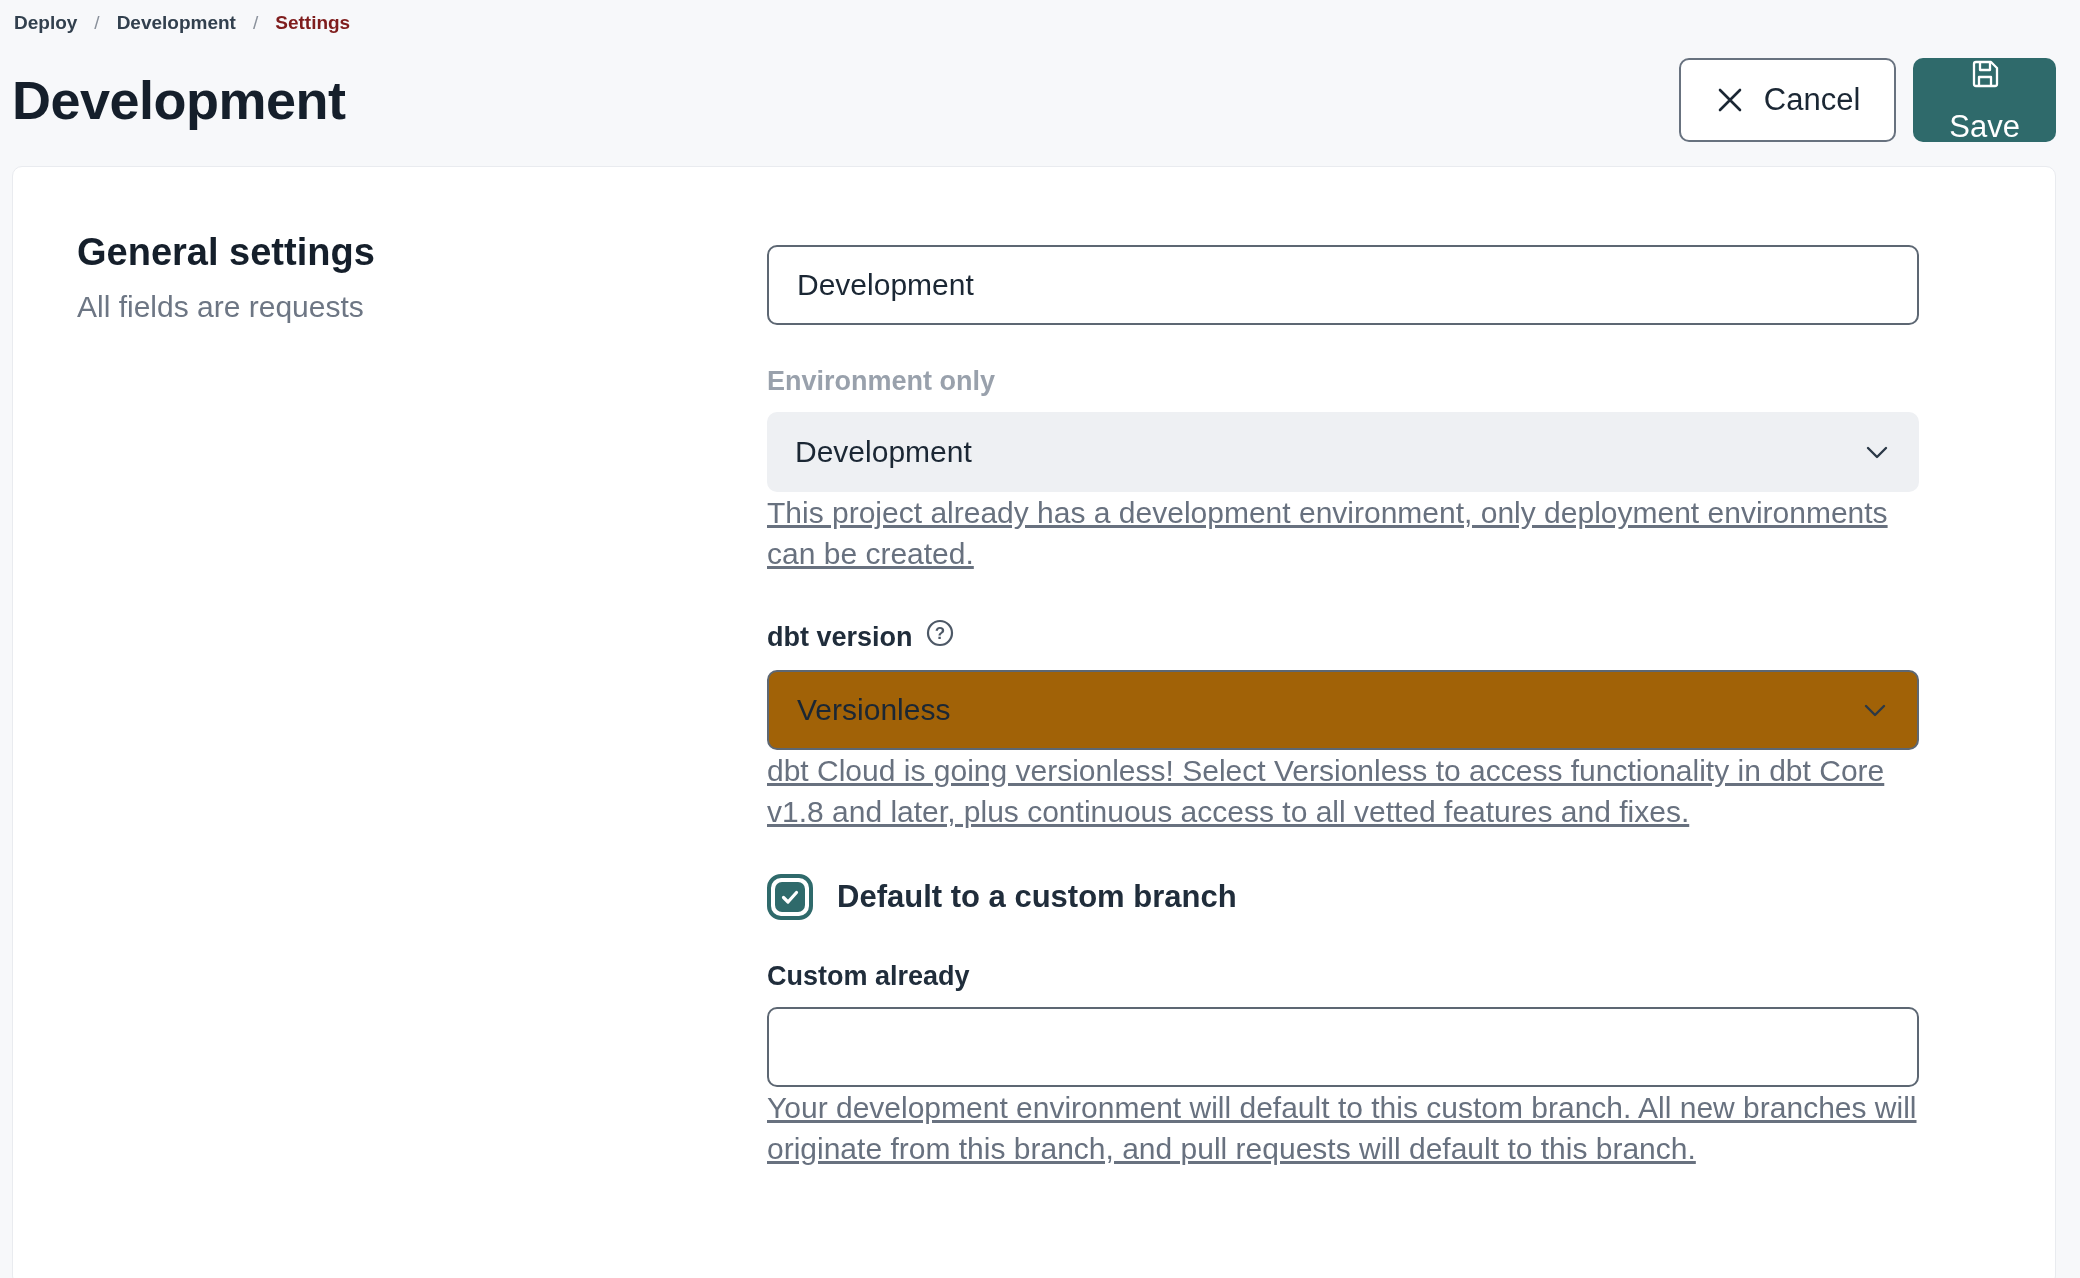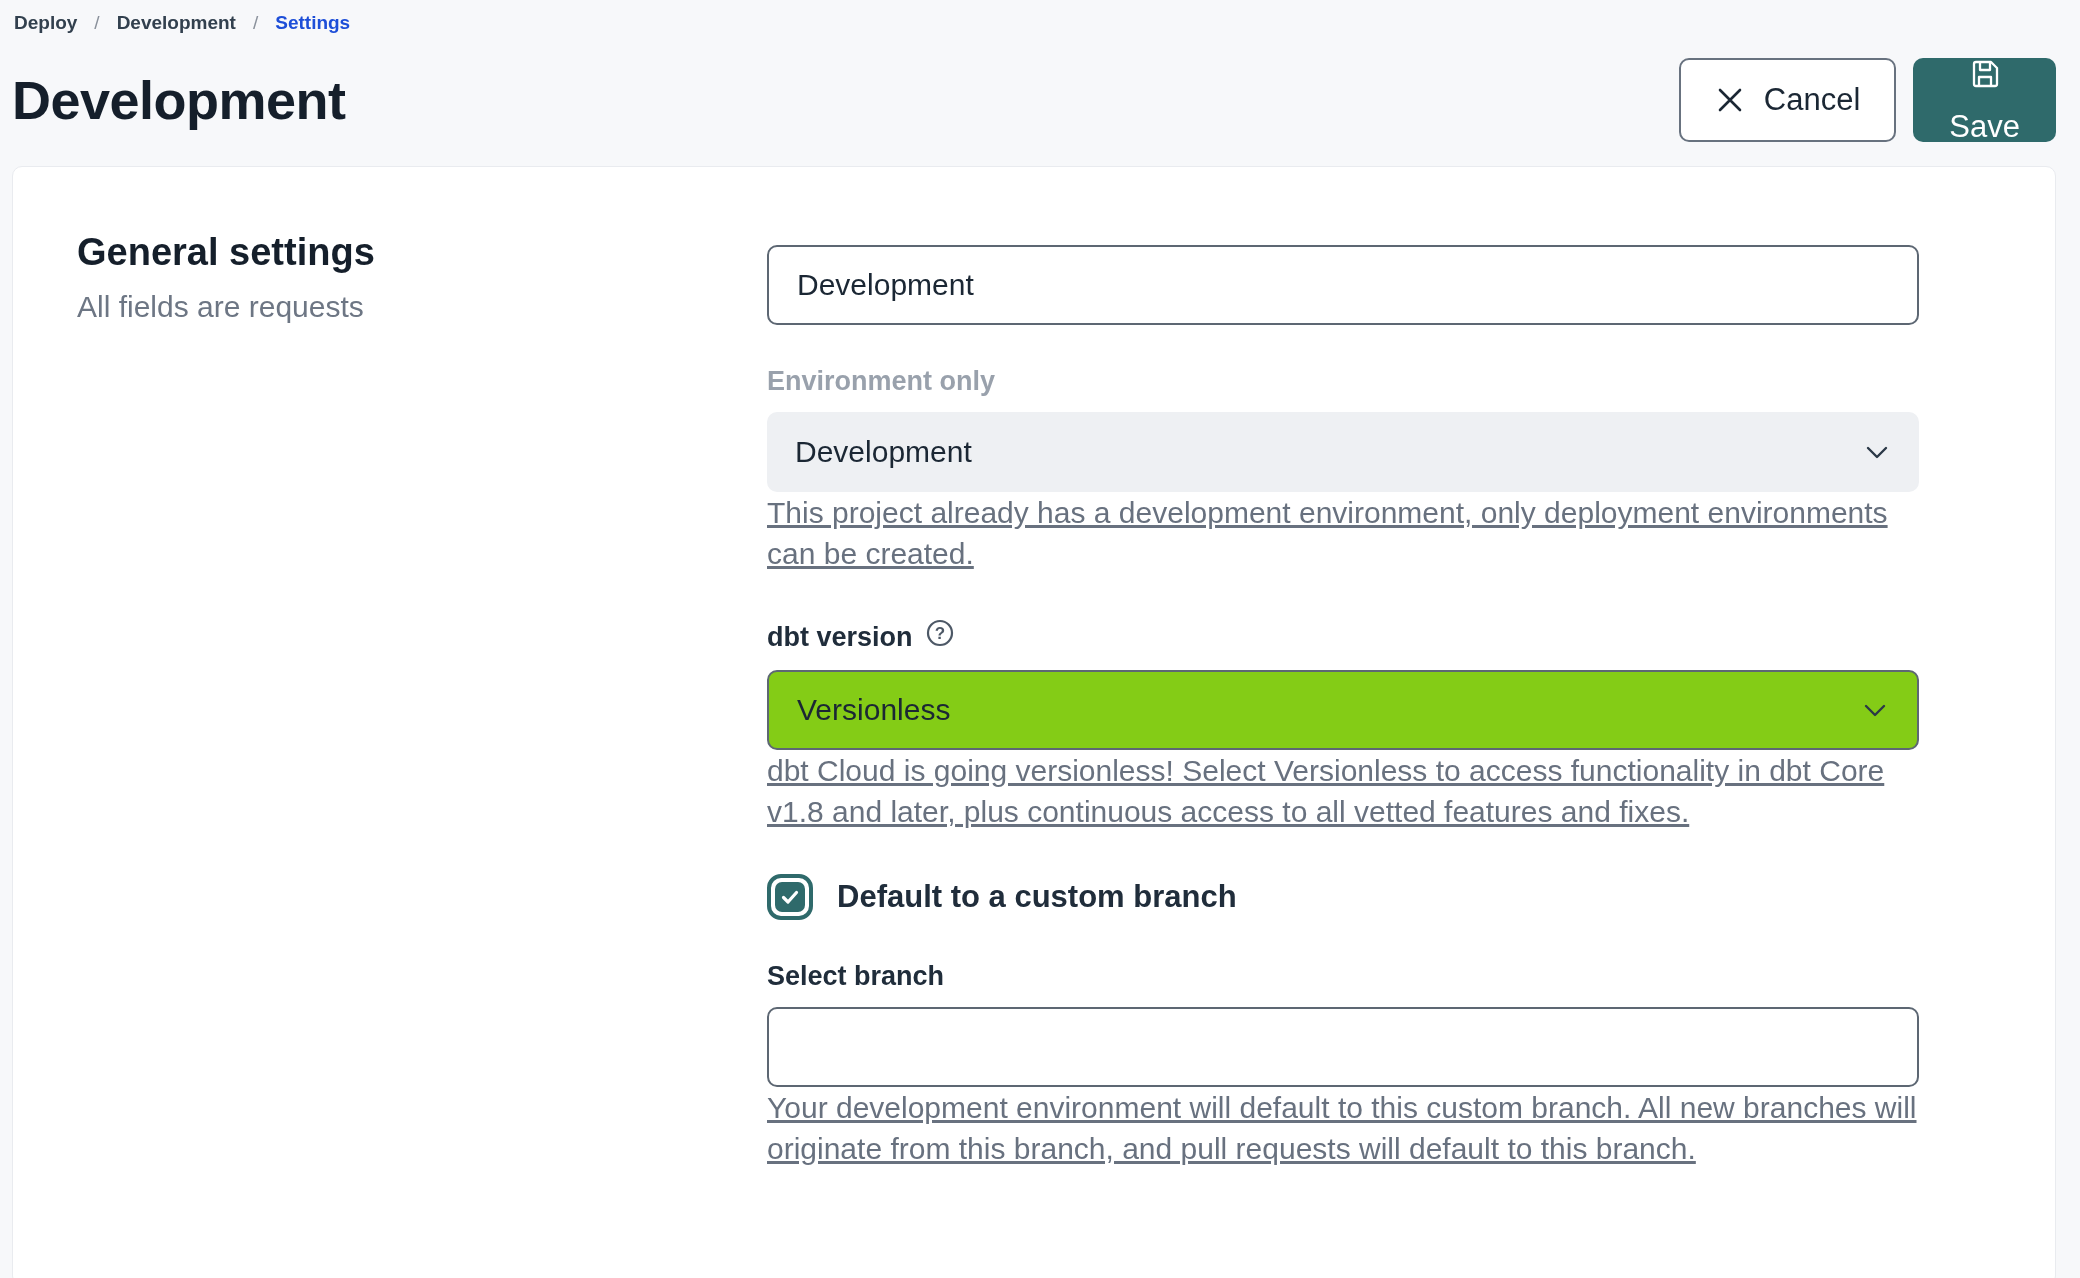--- a/index.html
+++ b/index.html
@@ -21,21 +21,21 @@
     overflow:hidden;
   }
   
   .breadcrumb{
     display:flex;align-items:center;gap:17px;
     padding:12px 24px 0 14px;
     font-size:19px;font-weight:700;
   }
   .crumb-link{color:#32404e;cursor:pointer;}
   .crumb-sep{color:#8a919b;font-weight:400;}
-  .crumb-current{color:#1d4ed8;}
+  .crumb-current{color:#7f1d1d;}
   .header-row{
     display:flex;align-items:center;justify-content:space-between;
     padding:0 24px 0 12px;margin-top:24px;
   }
   .page-title{
     font-size:54px;font-weight:700;color:var(--title-dark);letter-spacing:-0.5px;
   }
   .header-actions{display:flex;align-items:center;gap:17px;}
   .btn{
     display:flex;align-items:center;gap:19px;
@@ -80,21 +80,21 @@
     font-size:30px;font-family:"Liberation Sans",sans-serif;
     padding:0 28px;outline:none;
   }
   .select{
     width:100%;height:80px;border-radius:10px;
     display:flex;align-items:center;justify-content:space-between;
     padding:0 28px;font-size:30px;color:var(--text-dark);
     cursor:pointer;
   }
   .select.disabled{background:#eef0f3;border:none;cursor:default;}
-  .select.enabled{background:#84cc16;border:2px solid var(--border-slate);}
+  .select.enabled{background:#a16207;border:2px solid var(--border-slate);}
   .help-text{
     font-size:30px;line-height:41px;color:var(--helper-gray);
     text-decoration:underline;
   }
   .mt-lg{margin-top:40px;}
   .mt-xl{margin-top:44px;}
   .checkbox-row{
     display:flex;align-items:center;gap:24px;margin-top:42px;
     cursor:pointer;
   }
@@ -199,19 +199,19 @@
         <span class="checkbox-inner">
           <svg width="22" height="22" viewBox="0 0 22 22" fill="none">
             <path d="M4.5 11.5 L9 16 L17.5 6.5" stroke="#ffffff" stroke-width="3.2" stroke-linecap="round" stroke-linejoin="round"></path>
           </svg>
         </span>
       </span>
       <span class="checkbox-label">Default to a custom branch</span>
     </div>
 
     <div class="mt-lg">
-      <div class="field-label">Select branch</div>
+      <div class="field-label">Custom already</div>
       <input class="text-input" type="text" value="" style="">
       <p class="help-text">Your development environment will default to this custom branch. All new branches will originate from this branch, and pull requests will default to this branch.</p>
     </div>
 
   </div>
 </section>
 
 </body></html>

